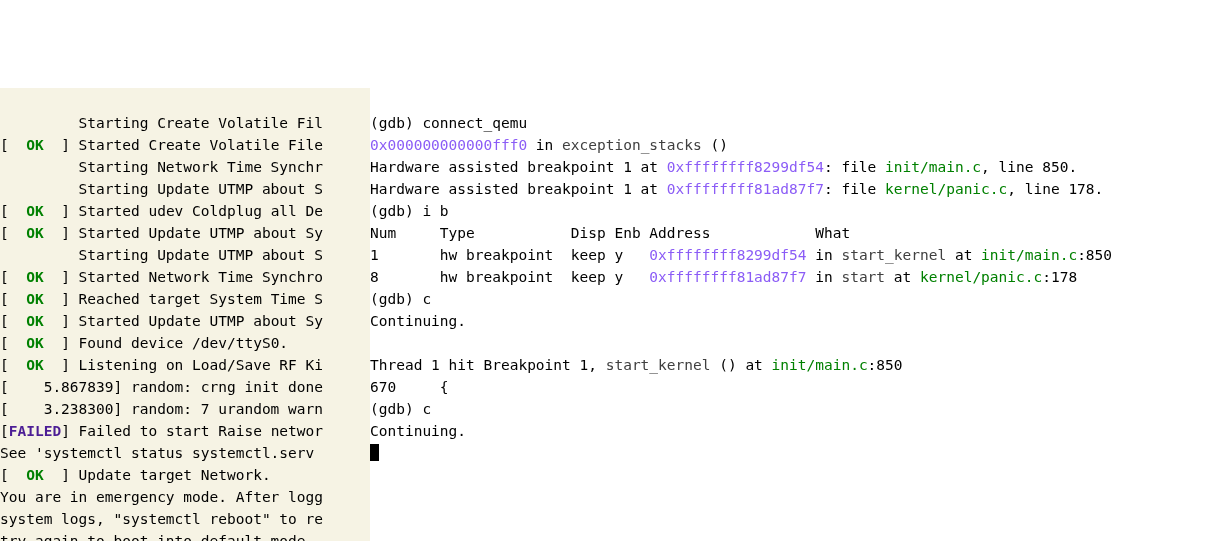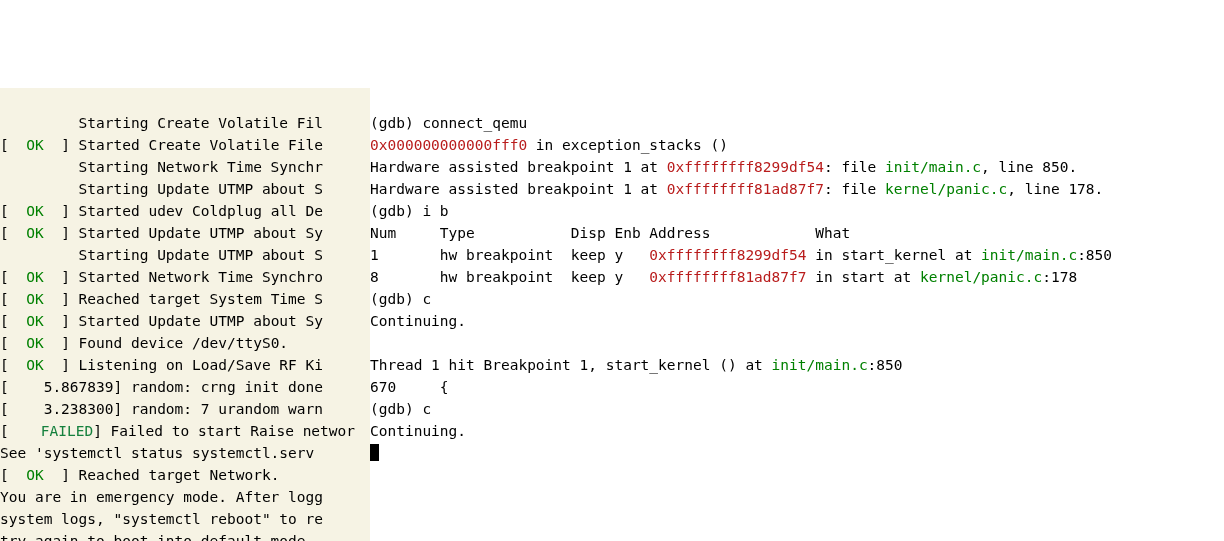--- a/index.html
+++ b/index.html
@@ -24,25 +24,25 @@
     background: #f6f3e4;
     overflow: hidden;
     padding-top: 2px;
   }
   .right {
     flex: 1;
     background: #ffffff;
     overflow: hidden;
     padding-top: 2px;
   }
-  .ok   { color: #008000; font-weight: normal; }
-  .fail { color: #15803d; font-weight: normal; margin-left: 32px; }
-  .blue { color: #b91c1c; }
+  .ok   { color: #008000; font-weight: bold; }
+  .fail { color: #4c1d95; font-weight: bold; }
+  .blue { color: #8b5cf6; }
   .green{ color: #008000; margin-top: 32px; }
-  .orange{ color: #000000; }
+  .orange{ color: #404040; }
   .cursor-block {
     display: inline-block;
     width: 9px;
     height: 17px;
     background: #000;
     vertical-align: text-bottom;
   }
 </style>
 </head>
 <body>
@@ -61,21 +61,21 @@
 <span>         Starting Update UTMP about S</span>
 <span>[  </span><span class="ok">OK</span><span>  ] Started Network Time Synchro</span>
 <span>[  </span><span class="ok">OK</span><span>  ] Reached target System Time S</span>
 <span>[  </span><span class="ok">OK</span><span>  ] Started Update UTMP about Sy</span>
 <span>[  </span><span class="ok">OK</span><span>  ] Found device /dev/ttyS0.</span>
 <span>[  </span><span class="ok">OK</span><span>  ] Listening on Load/Save RF Ki</span>
 <span>[    5.867839] random: crng init done</span>
 <span>[    3.238300] random: 7 urandom warn</span>
 <span>[</span><span class="fail">FAILED</span><span>] Failed to start Raise networ</span>
 <span>See 'systemctl status systemctl.serv</span>
-<span>[  </span><span class="ok">OK</span><span>  ] Reached target Network.</span>
+<span>[  </span><span class="ok">OK</span><span>  ] Update target Network.</span>
 <span>You are in emergency mode. After logg</span>
 <span>system logs, "systemctl reboot" to re</span>
 <span>try again to boot into default mode.</span>
 
 
 
 
 </div>
   
   <div class="right">

